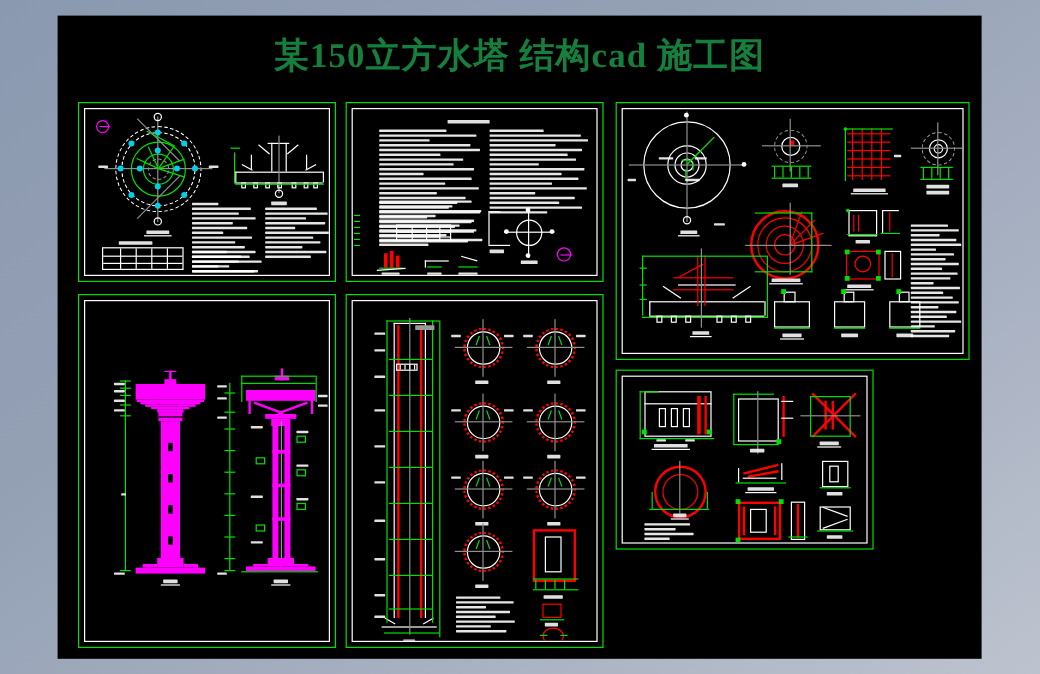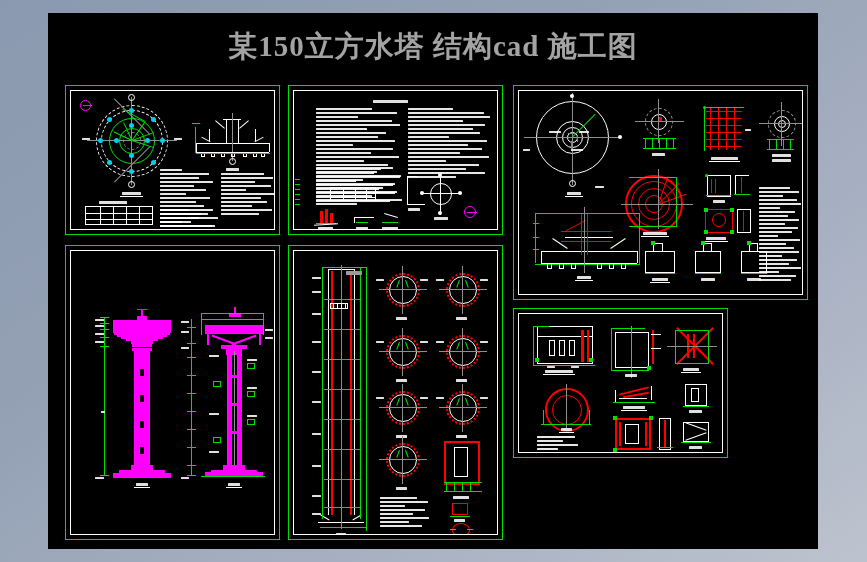--- a/index.html
+++ b/index.html
@@ -13,21 +13,21 @@
 
   
   #canvas{
     position:absolute;left:48px;top:13px;width:770px;height:536px;
     background:#000;overflow:hidden;
   }
 
   
   .dwg-title{
     position:absolute;left:0;top:14px;width:770px;text-align:center;
-    color:#a3a3a3;font-size:29px;font-weight:bold;letter-spacing:1px;
+    color:#15803d;font-size:29px;font-weight:bold;letter-spacing:1px;
     font-family:"Liberation Serif","DejaVu Serif",serif;
     white-space:nowrap;
   }
 
   
   .panel{position:absolute;border:1px solid #00e000;box-sizing:border-box;}
   .panel .inner{
     position:absolute;left:4px;top:4px;right:4px;bottom:4px;
     border:1px solid #ffffff;box-sizing:border-box;overflow:hidden;
   }

